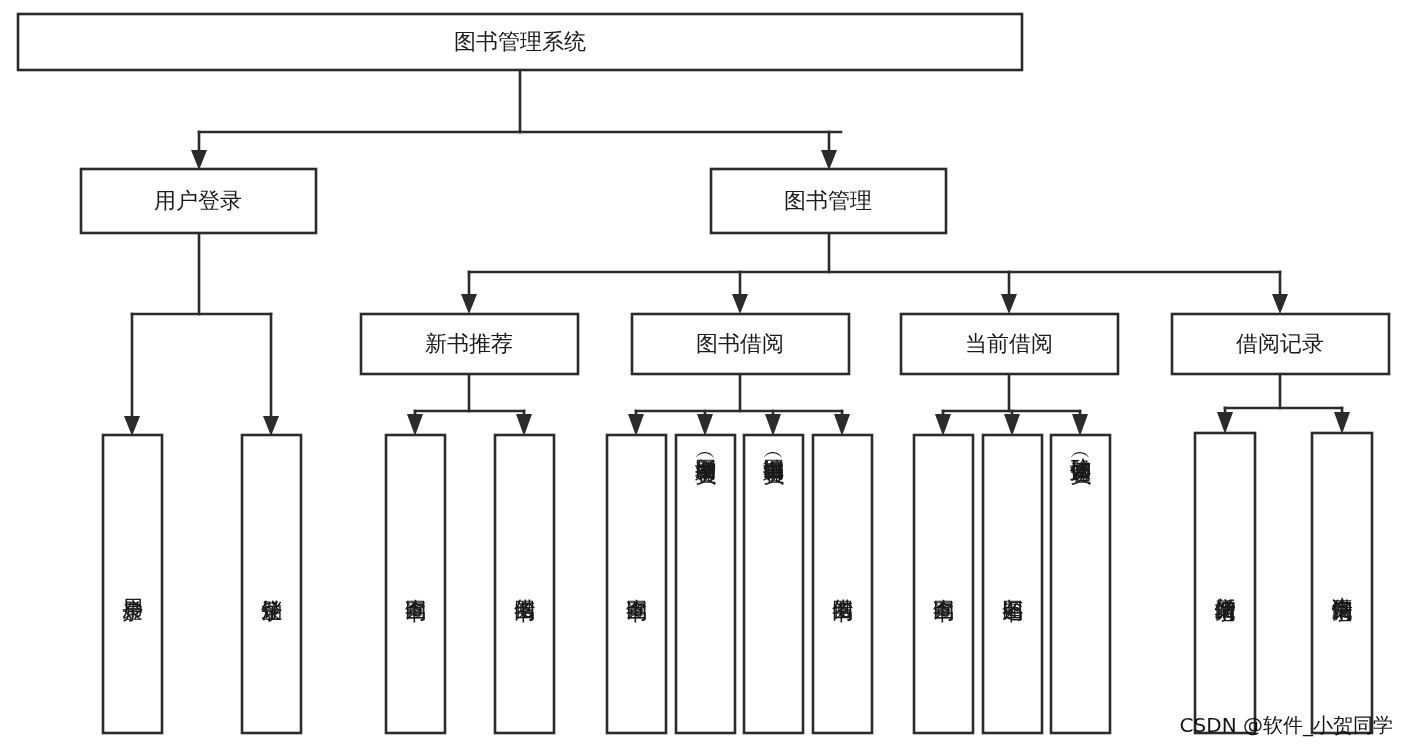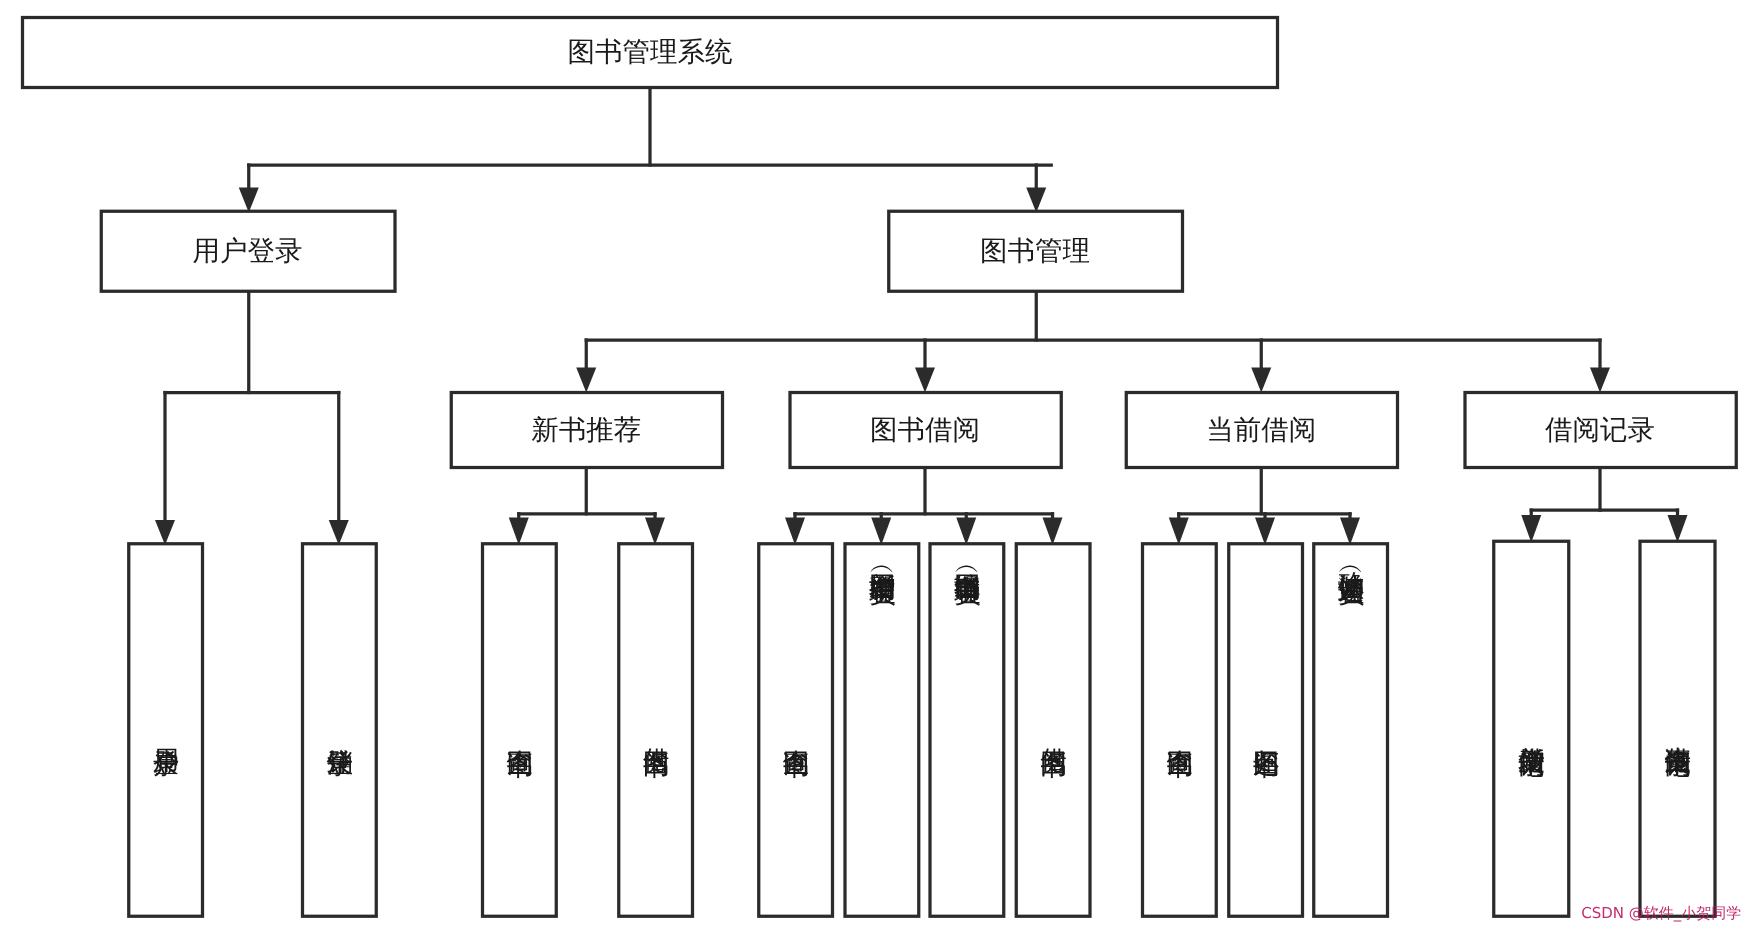--- a/index.html
+++ b/index.html
@@ -67,22 +67,22 @@
     display: flex;
     align-items: center;
     justify-content: center;
     pointer-events: none;
   }
   #watermark {
     position: absolute;
     right: 12px;
     bottom: 8px;
     font-family: "DejaVu Sans", "Liberation Sans", sans-serif;
-    font-size: 12px;
-    color: #be185d;
+    font-size: 20px;
+    color: #000000;
     white-space: nowrap;
     opacity: 0.92;
   }
 </style>
 </head>
 <body>
 
 <div id="diagram-root">
 
   <svg id="tree-svg" viewBox="0 0 1405 747">

